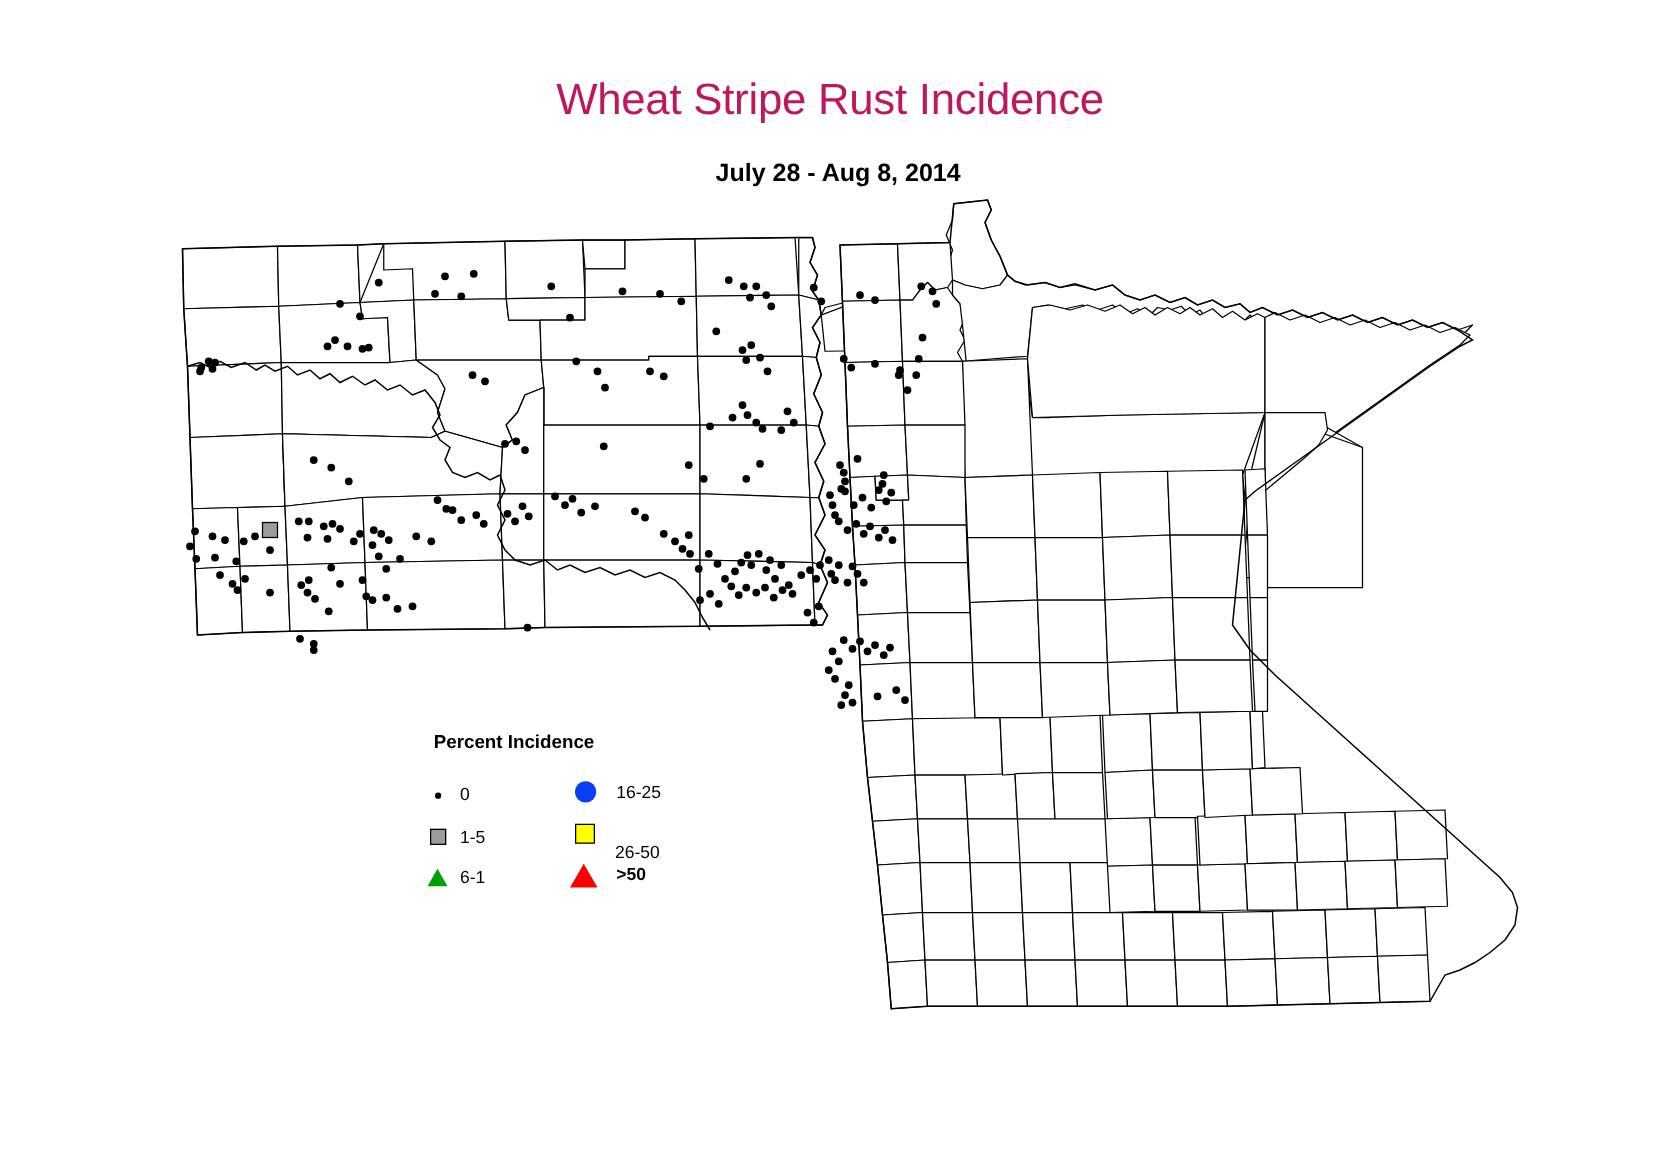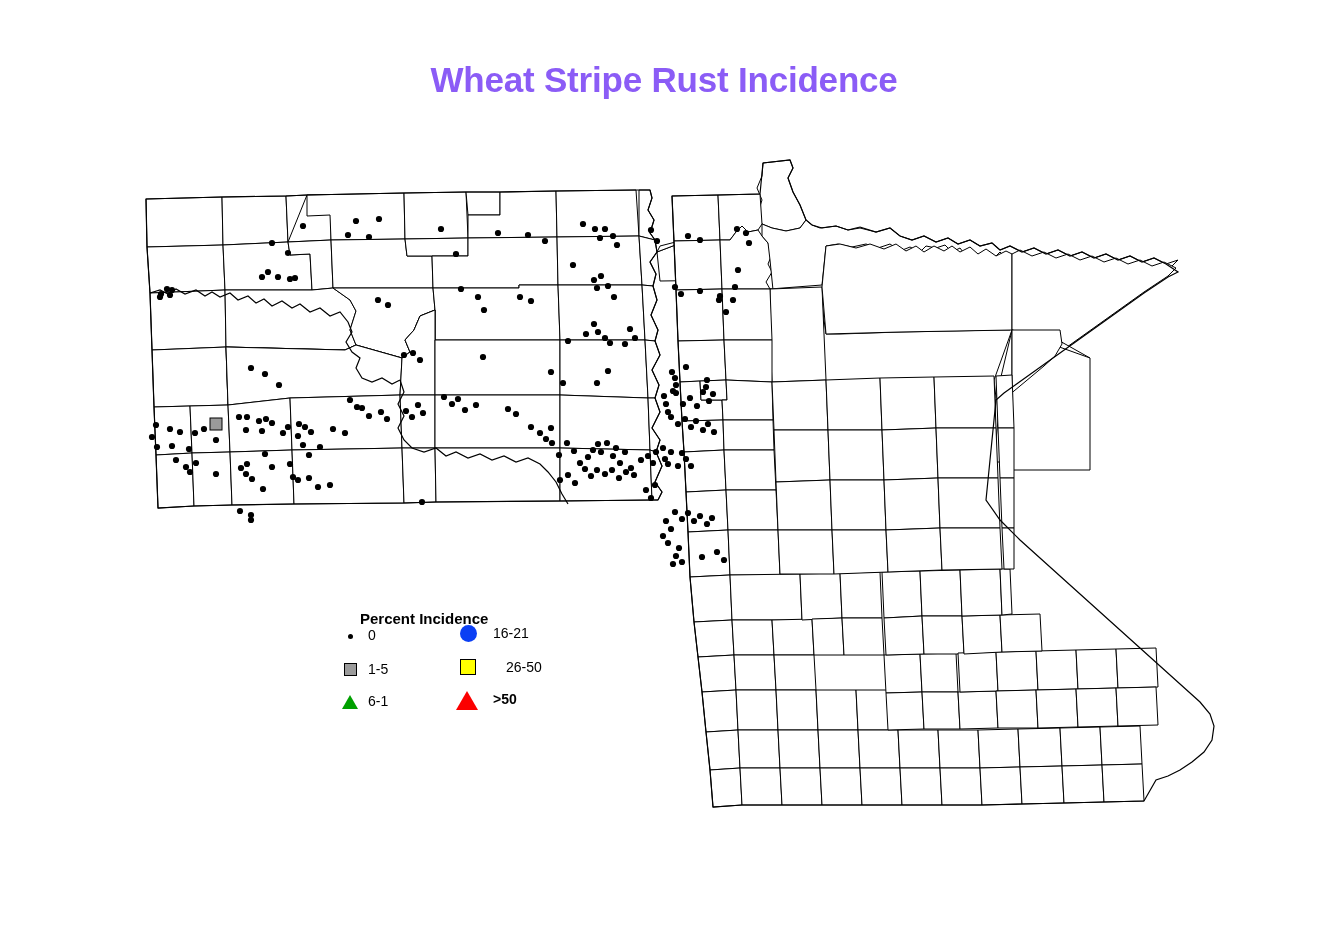--- a/index.html
+++ b/index.html
@@ -21,22 +21,22 @@
     height: 926px;
     background: #ffffff;
   }
   #title {
     position: absolute;
     top: 60px;
     left: 0;
     width: 1328px;
     text-align: center;
     font-size: 35px;
-    font-weight: bold;
-    color: #8b5cf6;
+    font-weight: normal;
+    color: #be185d;
     letter-spacing: -0.2px;
   }
   #subtitle {
     position: absolute;
     top: 128px;
     left: 0;
     width: 1341px;
     text-align: center;
     font-size: 20px;
     font-weight: bold;
@@ -66,27 +66,26 @@
   
   #legend {
     position: absolute;
     left: 338px;
     top: 585px;
     width: 230px;
     height: 125px;
   }
   #legend-title {
     position: absolute;
-    left: 22px;
+    left: 9px;
     top: 0px;
     font-size: 15px;
     font-weight: bold;
     color: #000000;
     white-space: nowrap;
-    margin-top: 25px;
   }
   .leg-item {
     position: absolute;
     height: 22px;
   }
   .leg-sym {
     position: absolute;
     left: 0;
     top: 0;
     width: 22px;
@@ -157,20 +156,21 @@
     border-right: 11px solid transparent;
     border-bottom: 19px solid #fb0000;
   }
 </style>
 </head>
 <body>
 
 <div id="page">
 
   <div id="title">Wheat Stripe Rust Incidence</div>
+  <div id="subtitle">July 28 - Aug 8, 2014</div>
 
   <div id="map-wrap">
     <svg class="mapsvg" width="1341" height="926" viewBox="0 0 1341 926">
 
       <g>
 
         <path class="county" d="M146,199 L222,197 L223,245 L147,247 Z"></path>
         <path class="county" d="M222,197 L286,196 L288,242 L223,245 Z"></path>
         <path class="county" d="M286,196 L307,195 L307,216 L330,215 L331,240 L288,242 Z"></path>
         <path class="county" d="M307,195 L404,194 L405,213 L331,215 L331,240 L288,242 Z" fill="none" stroke="none"></path>
@@ -679,28 +679,28 @@
       <span class="leg-sym">
           <span class="sym-tri-green"></span>
         </span>
       <span class="leg-lab">6-1</span>
     </div>
 
     <div class="leg-item" style="left:120px; top:38px;">
       <span class="leg-sym">
           <span class="sym-circle-blue"></span>
         </span>
-      <span class="leg-lab" style="left:35px;">16-21</span>
+      <span class="leg-lab" style="left:35px;">16-25</span>
     </div>
 
     <div class="leg-item" style="left:120px; top:72px;">
       <span class="leg-sym">
           <span class="sym-square-yellow"></span>
         </span>
-      <span class="leg-lab" style="left:48px;">26-50</span>
+      <span class="leg-lab" style="left:34px;margin-top:14px;">26-50</span>
     </div>
 
     <div class="leg-item" style="left:118px; top:104px;">
       <span class="leg-sym">
           <span class="sym-tri-red"></span>
         </span>
       <span class="leg-lab" style="left:37px;font-weight:bold;">&gt;50</span>
     </div>
   </div>
 

